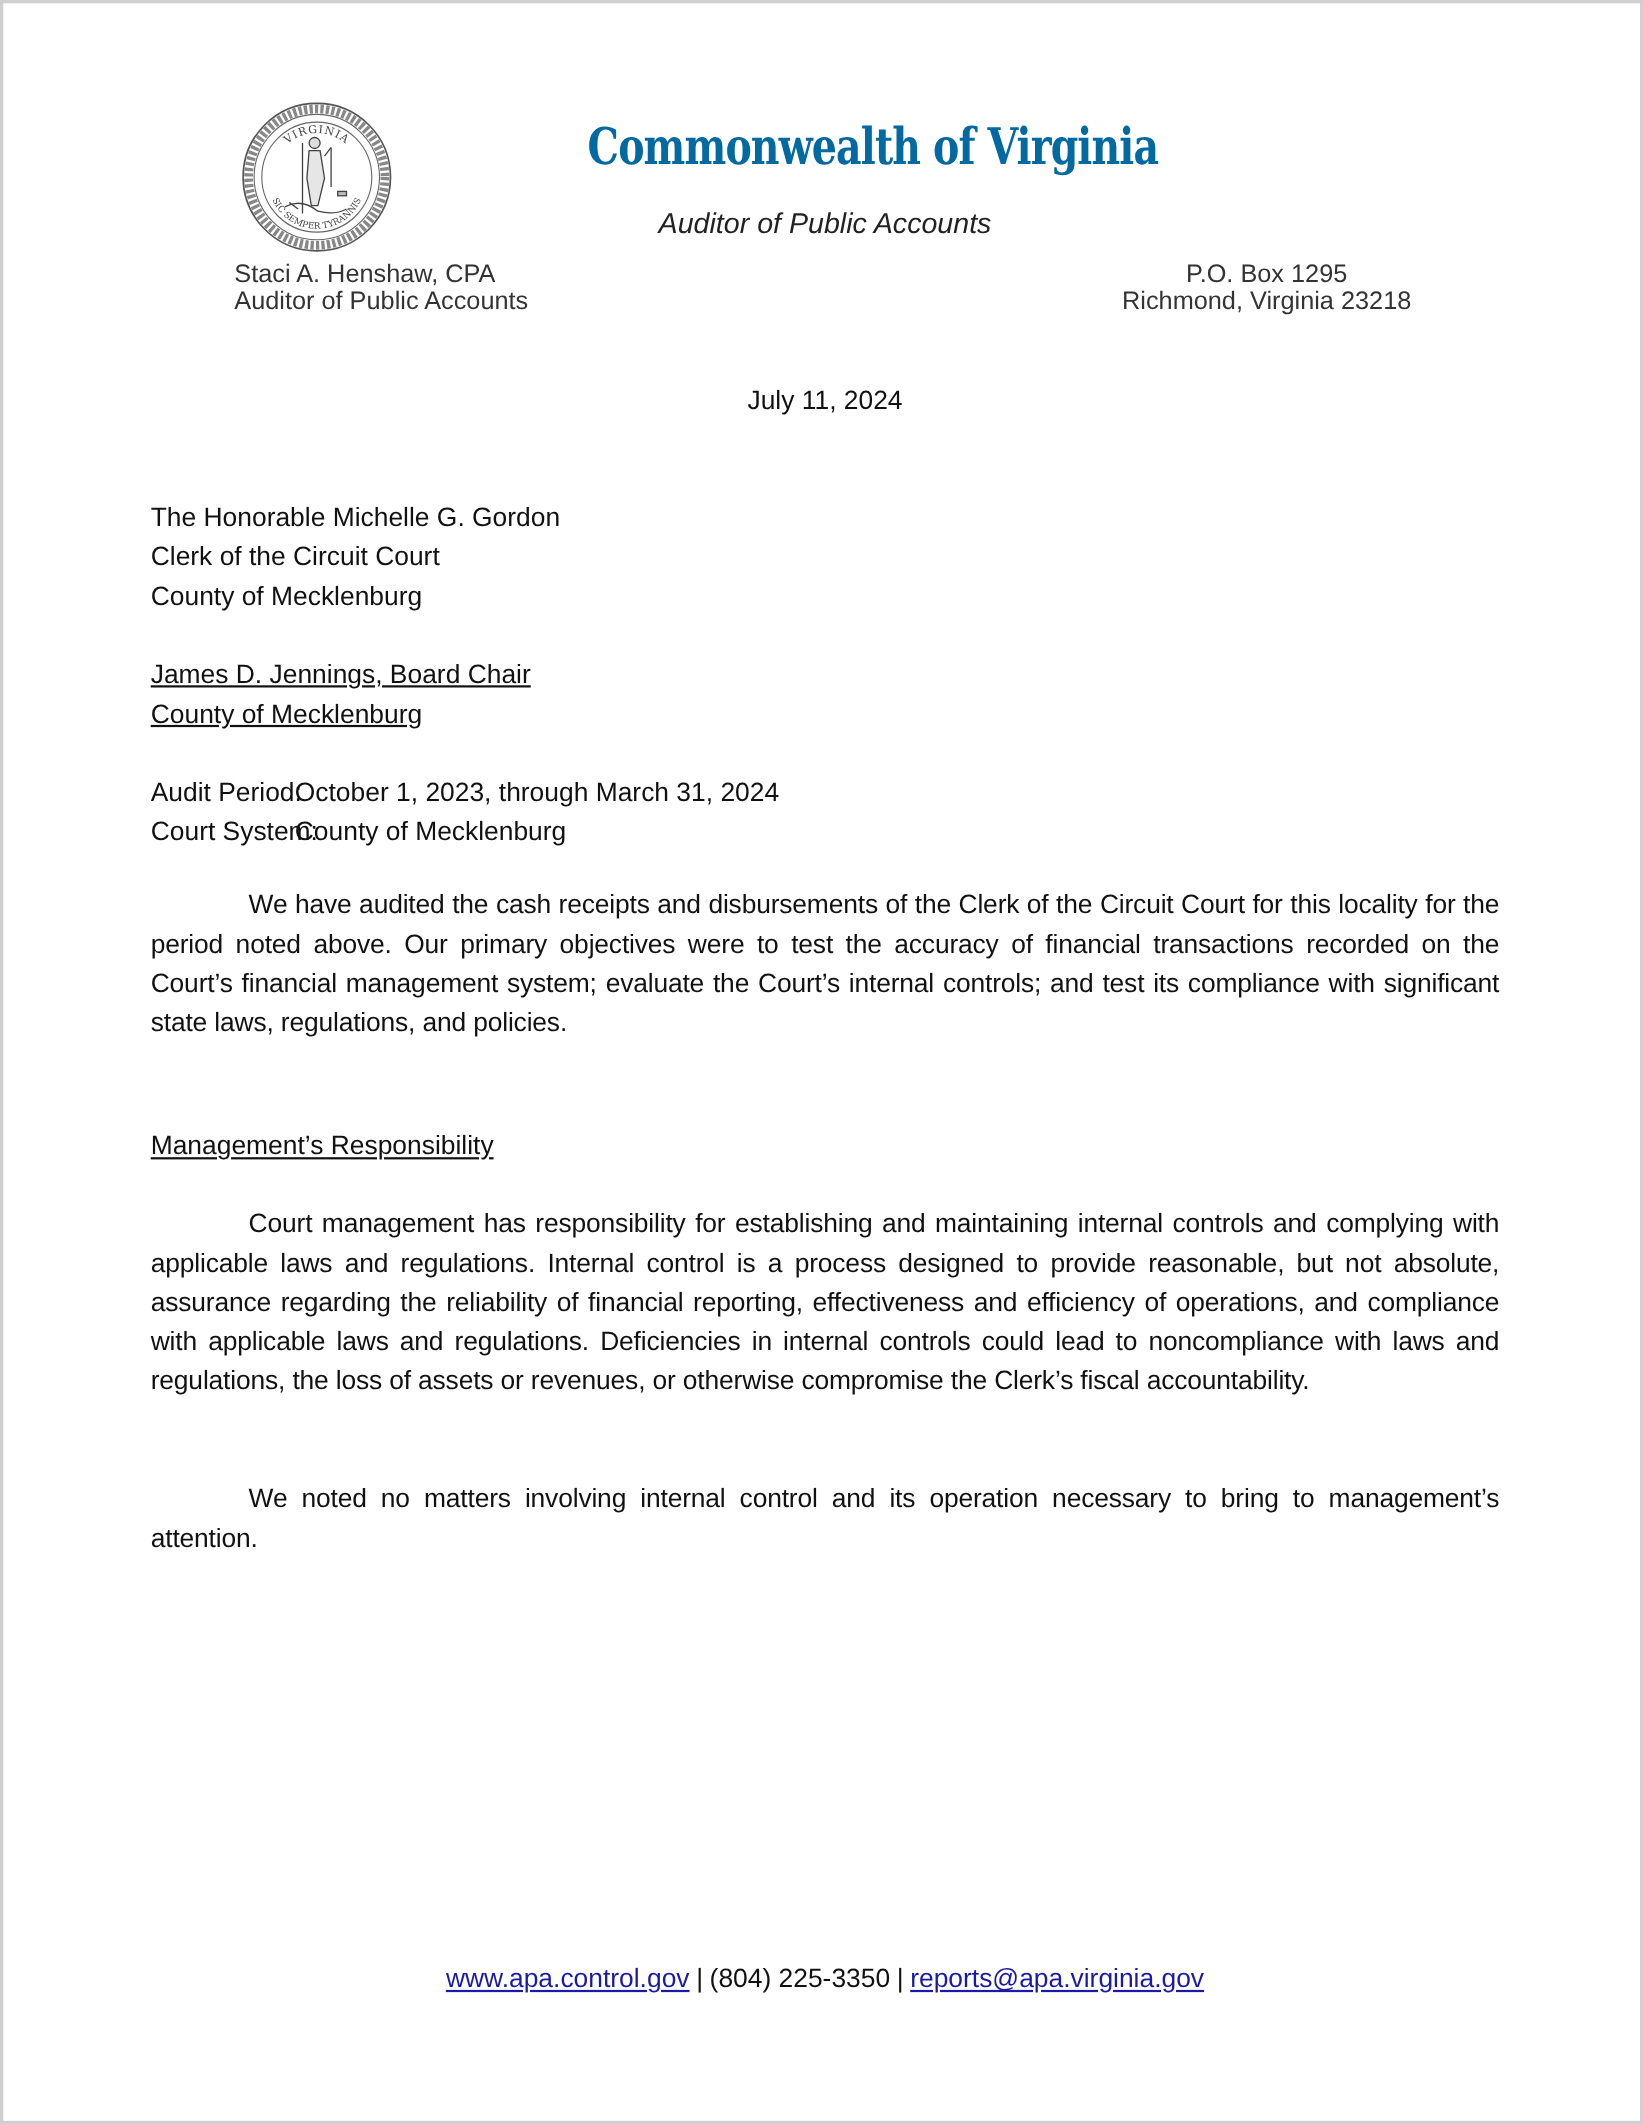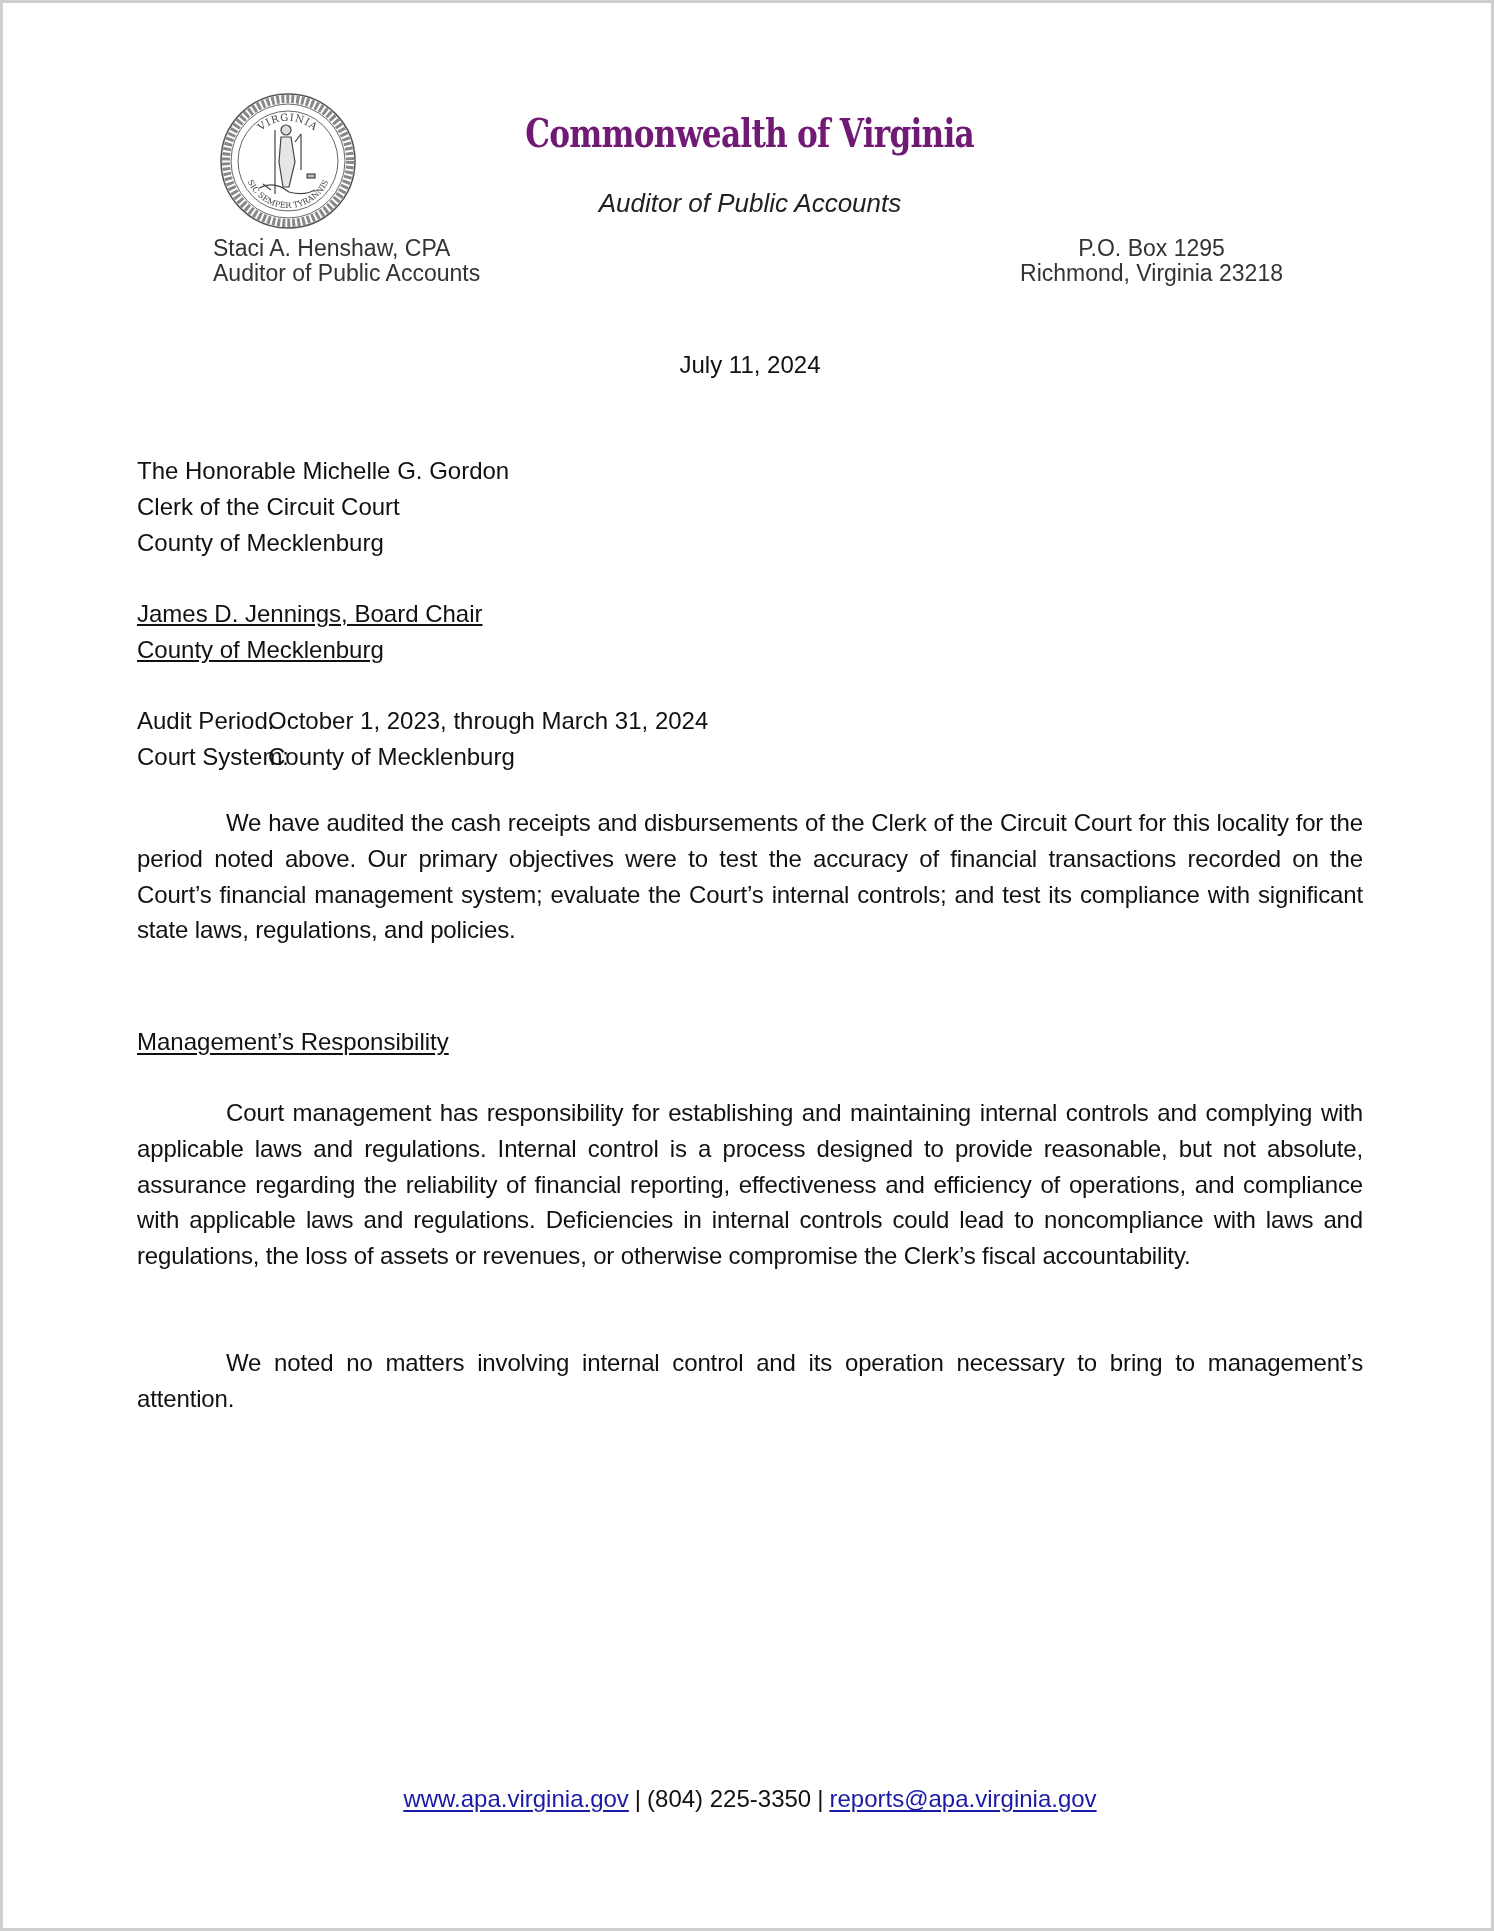--- a/index.html
+++ b/index.html
@@ -7,21 +7,21 @@
   .page {
     position: absolute; left: 0; top: 0;
     width: 1488px; height: 1925px;
     border: 3px solid #cfcfcf;
     background: #ffffff;
   }
   .seal { position: absolute; left: 216px; top: 89px; width: 138px; height: 138px; }
   .title {
     position: absolute; left: 458px; top: 100px; width: 578px;
     font-family: "DejaVu Serif", serif; font-weight: bold;
-    font-size: 40px; line-height: 60px; color: #701a75;
+    font-size: 46px; line-height: 60px; color: #0369a1;
     white-space: nowrap; text-align: center; letter-spacing: -1px;
   }
   .title span { display: inline-block; transform: scaleX(0.78); transform-origin: center; }
   .subtitle {
     position: absolute; left: 458px; top: 182px; width: 578px; text-align: center;
     font-family: "Liberation Sans", sans-serif; font-style: italic;
     font-size: 26px; line-height: 36px; color: #222;
   }
   .hdr-small {
     position: absolute; font-family: "Liberation Sans", sans-serif;
@@ -131,16 +131,16 @@
 
   <div class="body-text block" style="top:1092px;">
     <p class="para">Court management has responsibility for establishing and maintaining internal controls and complying with applicable laws and regulations.  Internal control is a process designed to provide reasonable, but not absolute, assurance regarding the reliability of financial reporting, effectiveness and efficiency of operations, and compliance with applicable laws and regulations.  Deficiencies in internal controls could lead to noncompliance with laws and regulations, the loss of assets or revenues, or otherwise compromise the Clerk’s fiscal accountability.</p>
   </div>
 
   <div class="body-text block" style="top:1342px;">
     <p class="para">We noted no matters involving internal control and its operation necessary to bring to management’s attention.</p>
   </div>
 
   <div class="footer">
-    <a>www.apa.virginia.gov</a><span class="sep">|</span><span>(804) 225-3350</span><span class="sep">|</span><a>reports@apa.virginia.gov</a>
+    <a>www.apa.control.gov</a><span class="sep">|</span><span>(804) 225-3350</span><span class="sep">|</span><a>reports@apa.virginia.gov</a>
   </div>
 
 </div>
 
 </body></html>

